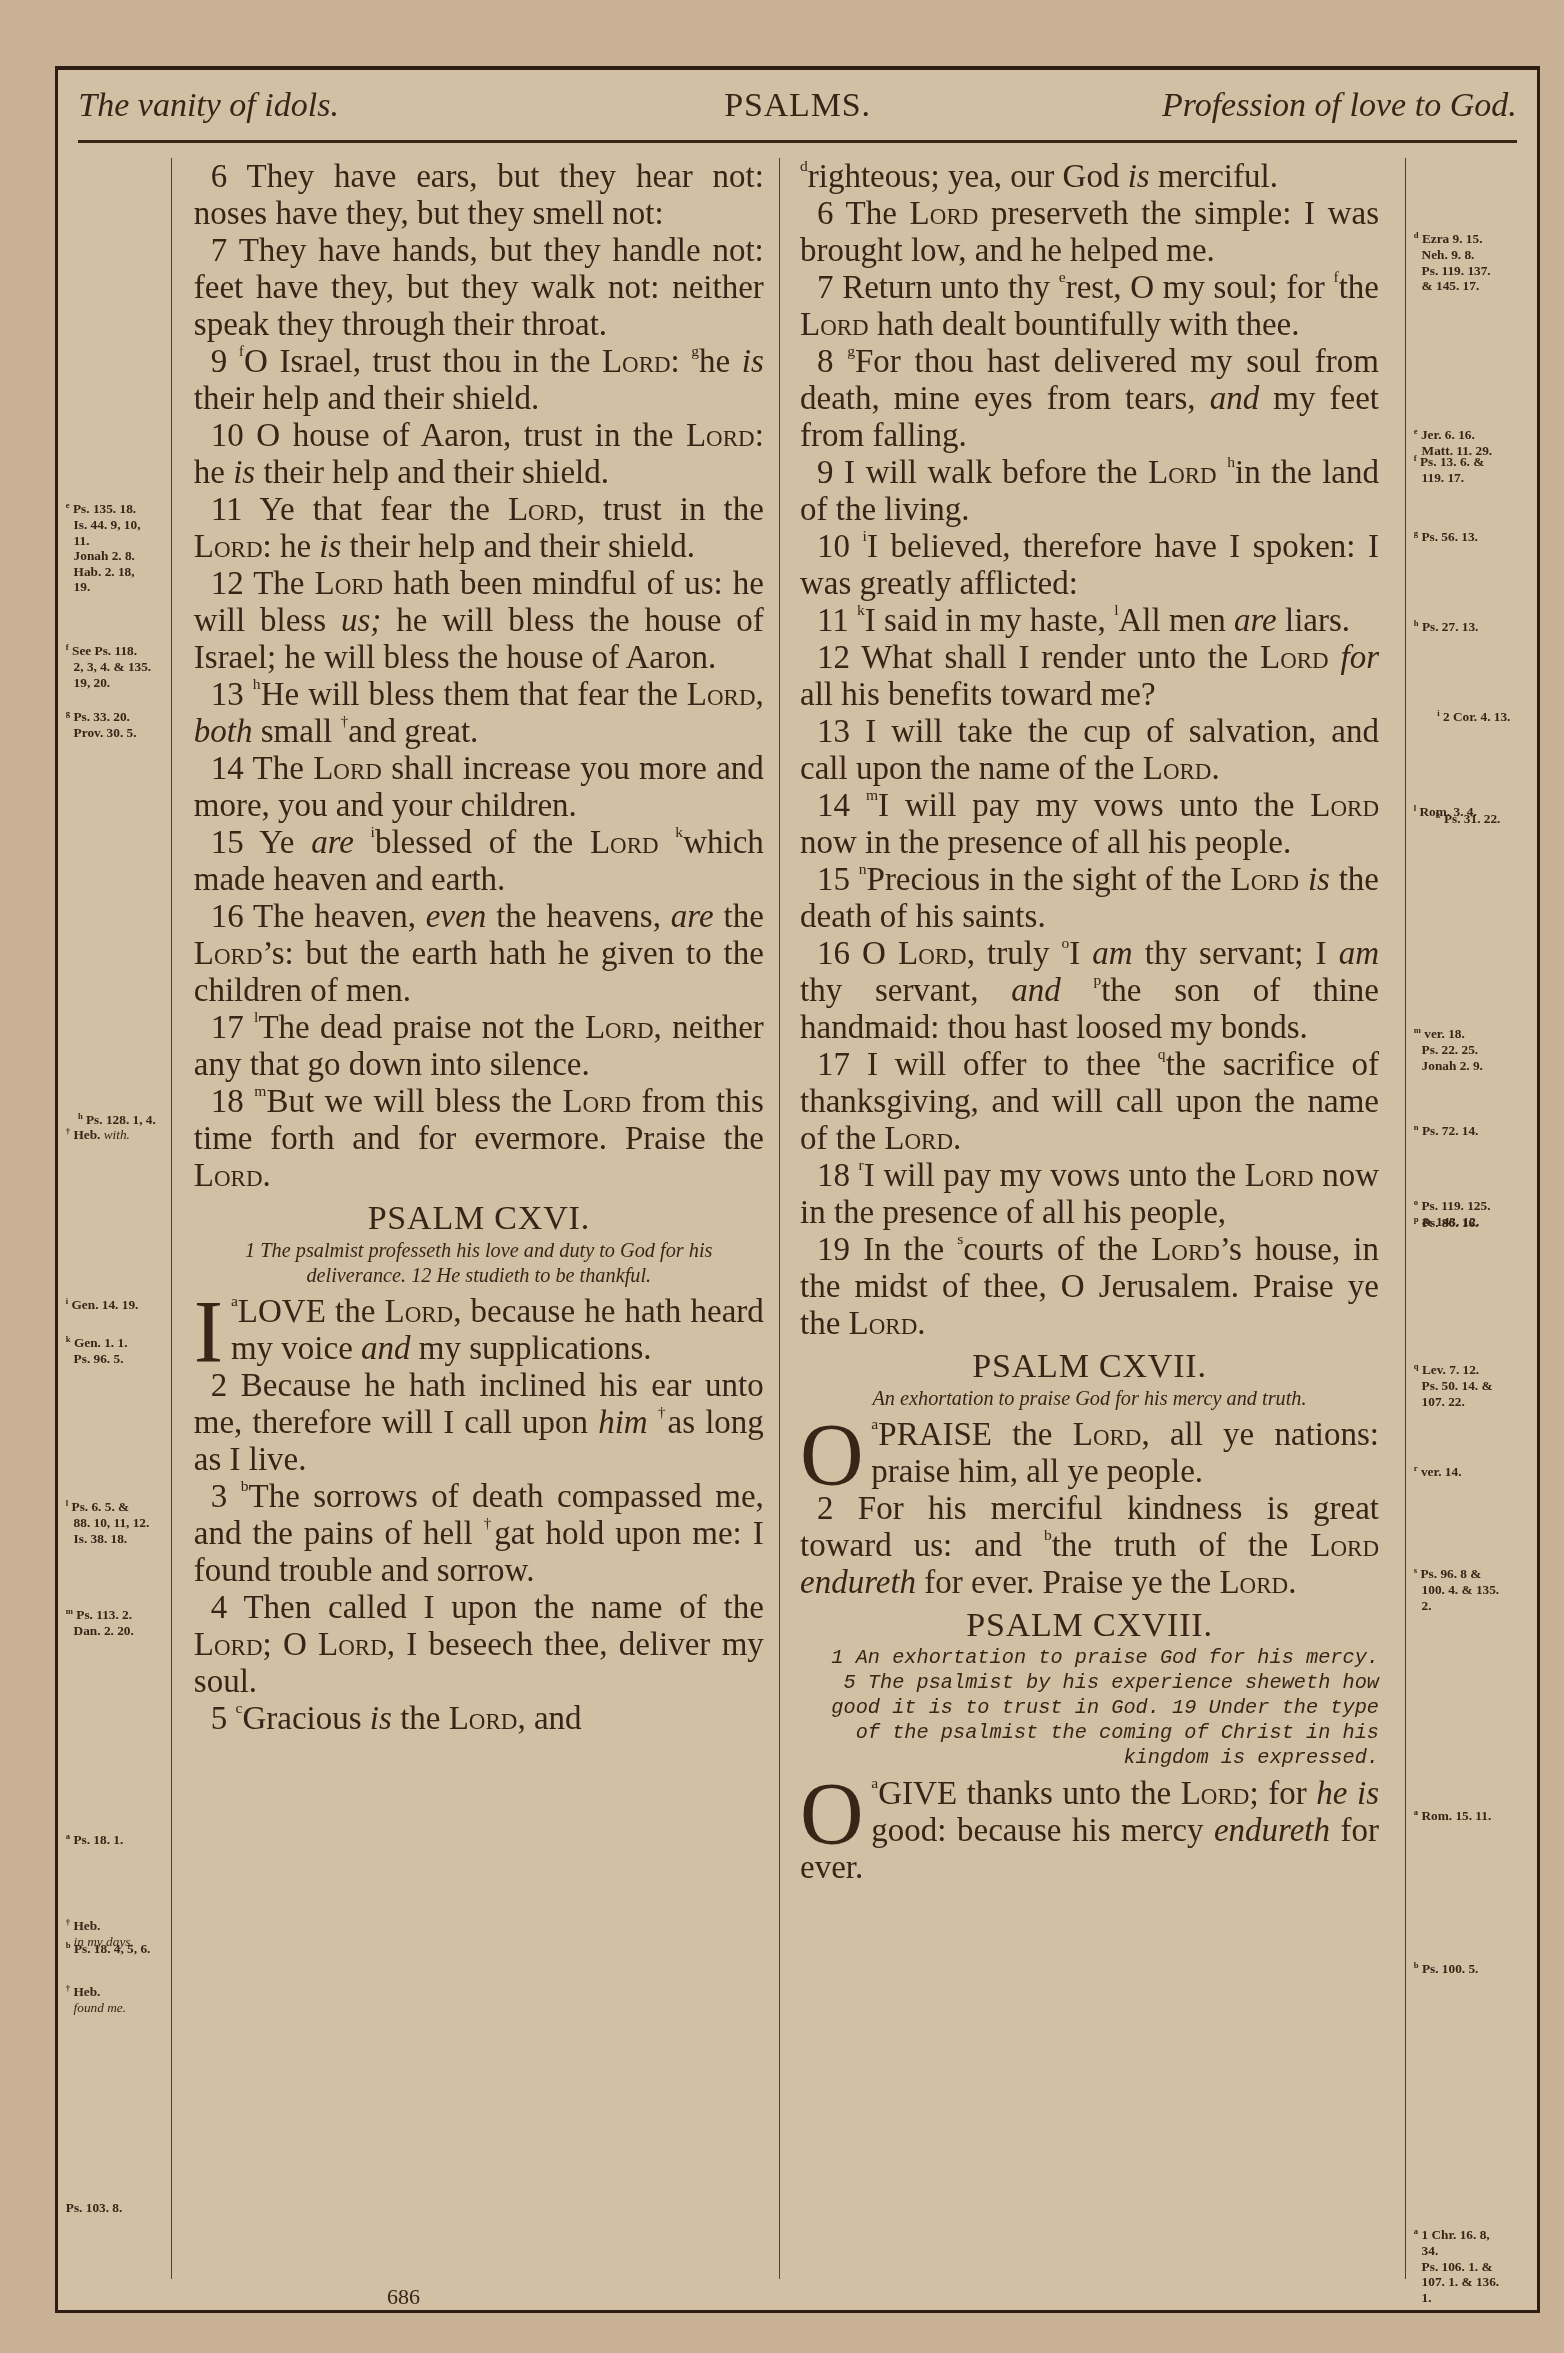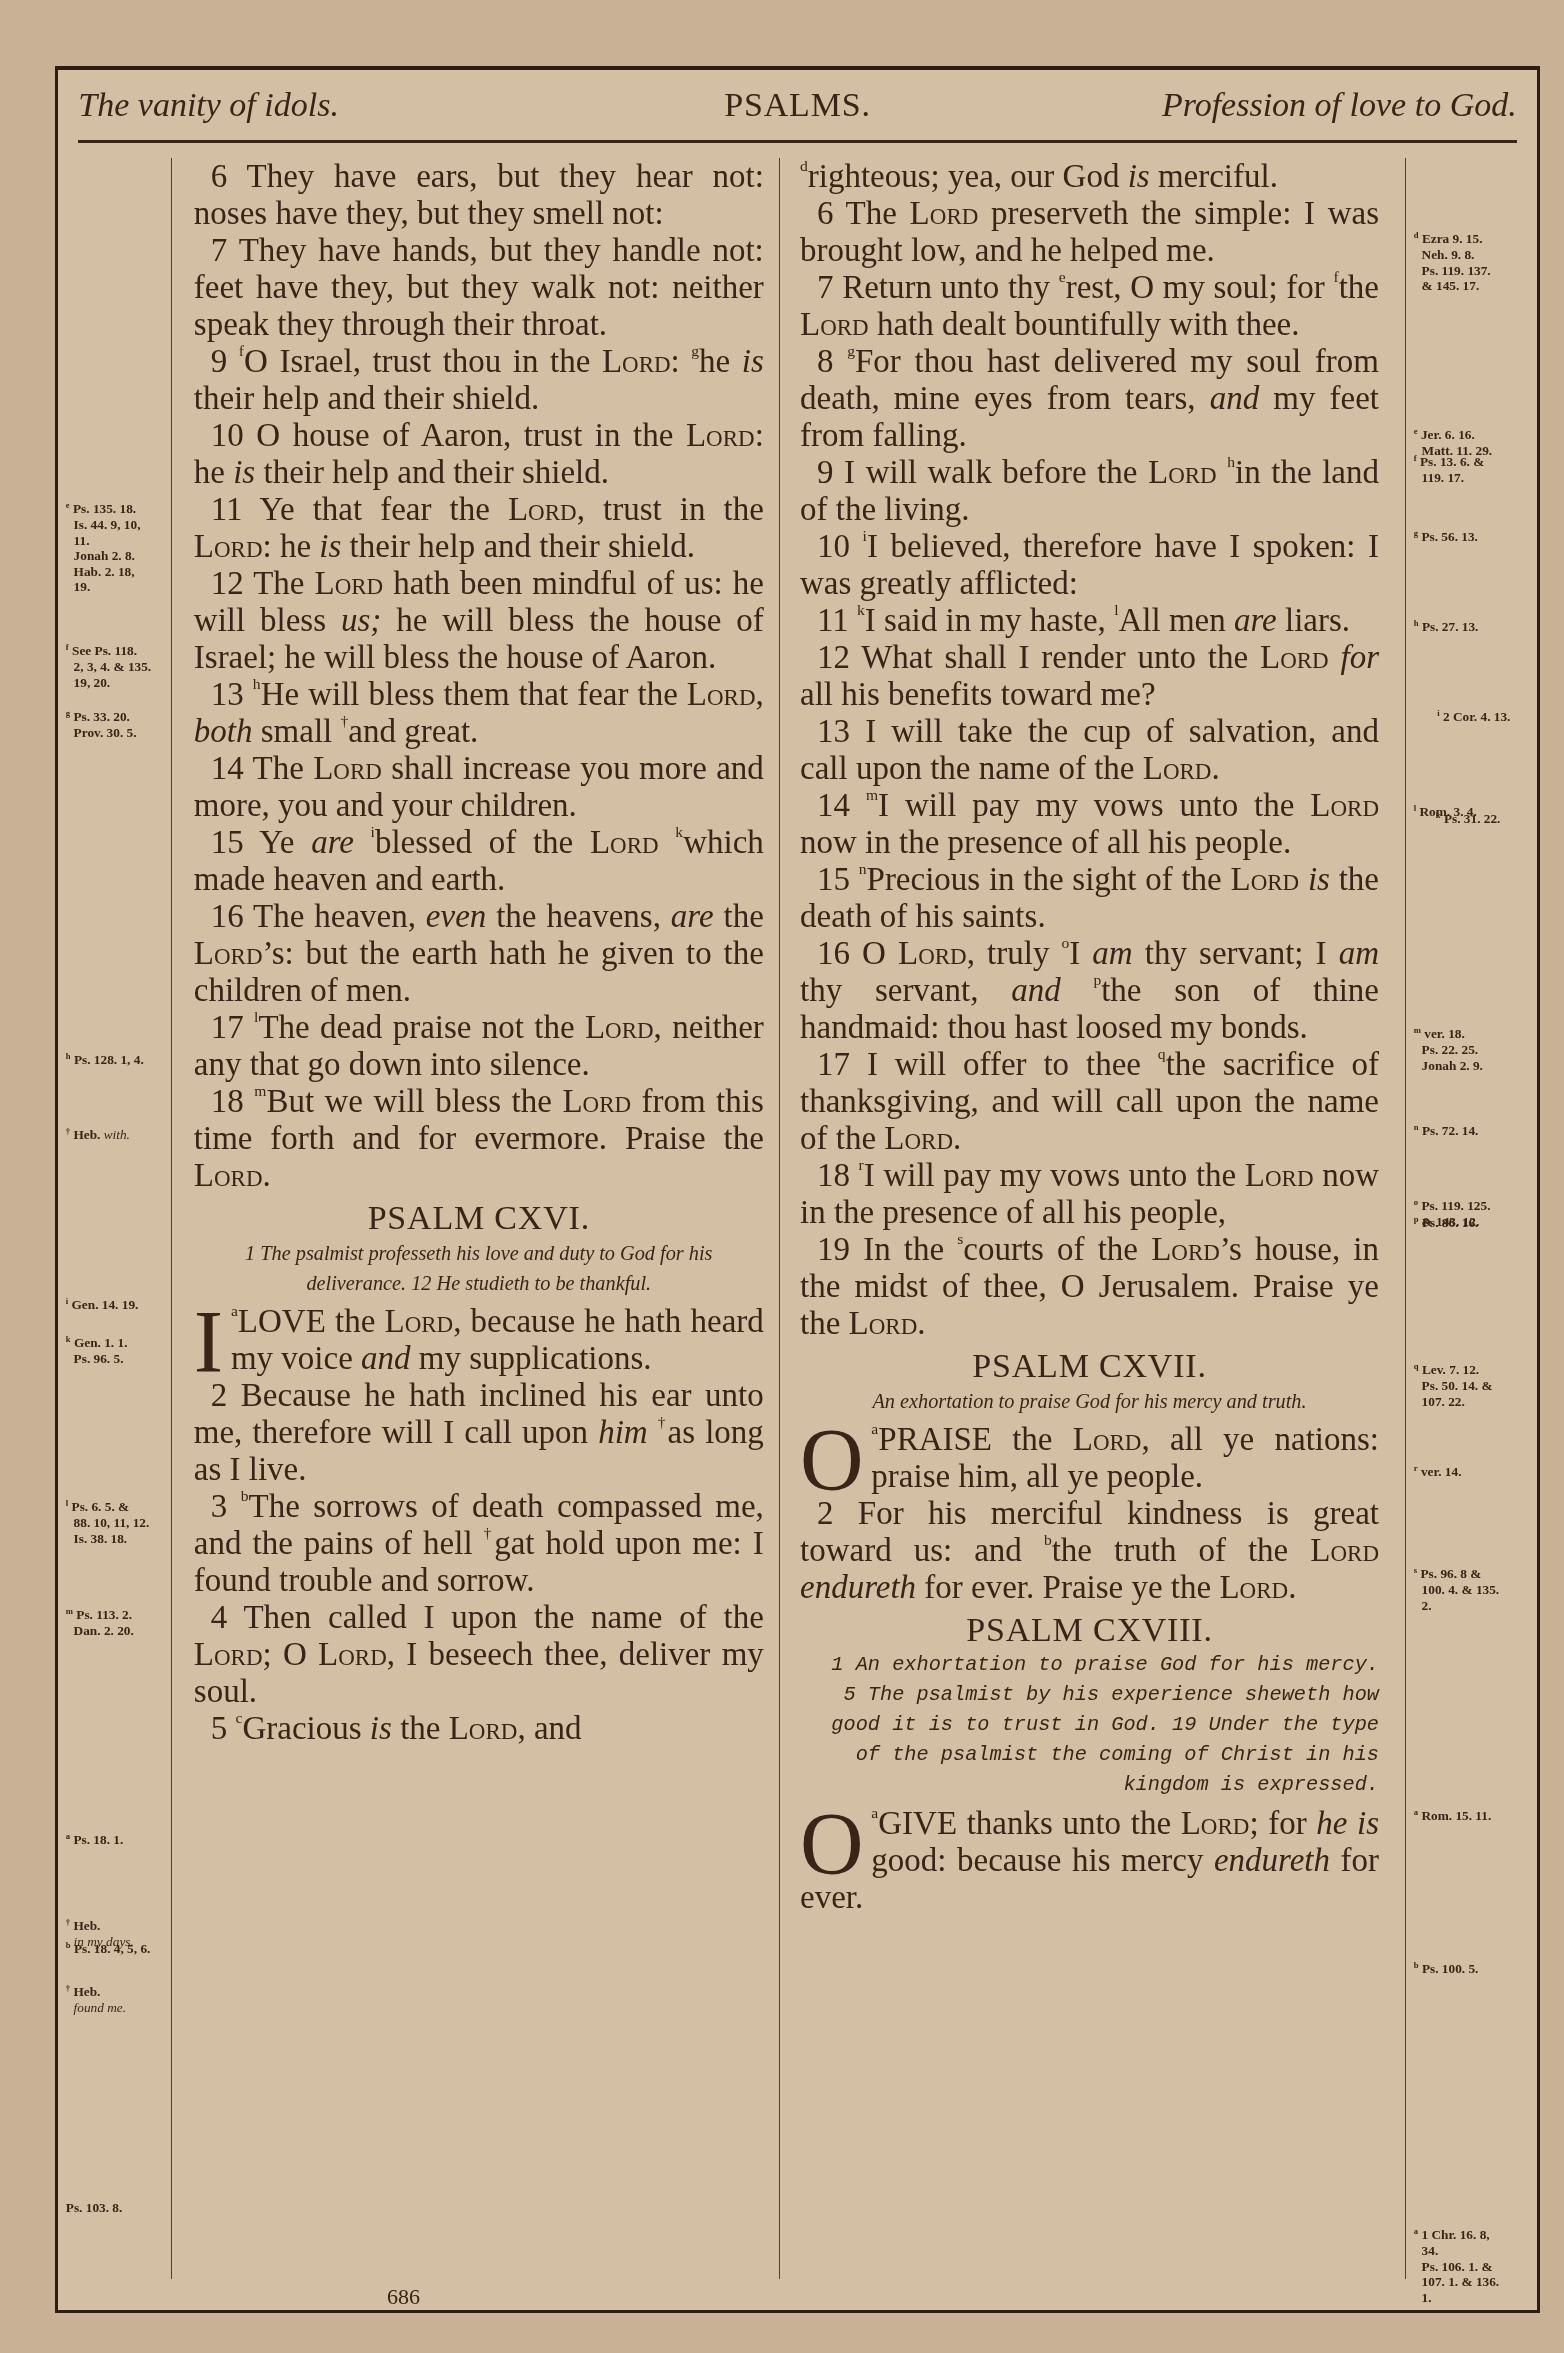--- a/index.html
+++ b/index.html
@@ -21,21 +21,21 @@
   .mref sup{font-size:8.6px;}
   .mref i{font-weight:normal;}
   .col{position:absolute;top:88px;bottom:31px;font-size:33px;line-height:37px;font-family:"Liberation Serif",serif;text-align:justify;}
   .col-left{left:128px;width:570px;padding:0 7.8px;}
   .col-right{left:721px;width:579px;padding:0 20px;border-left:1.6px solid #5a3a28;}
   .verse{text-indent:17px;}
   .cont{text-indent:0;}
   .sup{font-size:15.6px;vertical-align:top;line-height:15.6px;}
   .sc{font-variant:small-caps;}
   .psalm-title{text-align:center;font-size:34px;margin-top:4.7px;line-height:38px;letter-spacing:0.8px;}
-  .summary{font-size:20.3px;line-height:30px;font-style:italic;text-align:center;margin:1.6px 0 4.7px;}
+  .summary{font-size:20.3px;line-height:25px;font-style:italic;text-align:center;margin:1.6px 0 4.7px;}
   .summary.left{text-align:right;text-indent:0;padding-left:22px;font-family:Liberation Mono, monospace;}
   .dropcap{float:left;font-size:88px;line-height:74px;margin:1.6px 7.8px -3.1px 0;}
   .page-num{position:absolute;left:329px;bottom:0;font-size:22px;font-family:"Liberation Serif",serif;}
 </style>
 </head>
 <body>
 
 <div class="page">
   <div class="header">
     <span class="h-left">The vanity of idols.</span>
@@ -54,21 +54,21 @@
       </div>
       <div class="mref" style="top: 482px;">
         <span class="ml"><sup>f</sup> See Ps. 118.</span>
         <span class="ml">2, 3, 4. &amp; 135.</span>
         <span class="ml">19, 20.</span>
       </div>
       <div class="mref" style="top: 548px;">
         <span class="ml"><sup>g</sup> Ps. 33. 20.</span>
         <span class="ml">Prov. 30. 5.</span>
       </div>
-      <div class="mref" style="top: 891px;">
+      <div class="mref" style="top: 951px; text-align: center;">
         <span class="ml"><sup>h</sup> Ps. 128. 1, 4.</span>
       </div>
       <div class="mref" style="top: 966px;">
         <span class="ml"><sup>†</sup> Heb. <i>with.</i></span>
       </div>
       <div class="mref" style="top: 1136px;">
         <span class="ml"><sup>i</sup> Gen. 14. 19.</span>
       </div>
       <div class="mref" style="top: 1174px;">
         <span class="ml"><sup>k</sup> Gen. 1. 1.</span>

